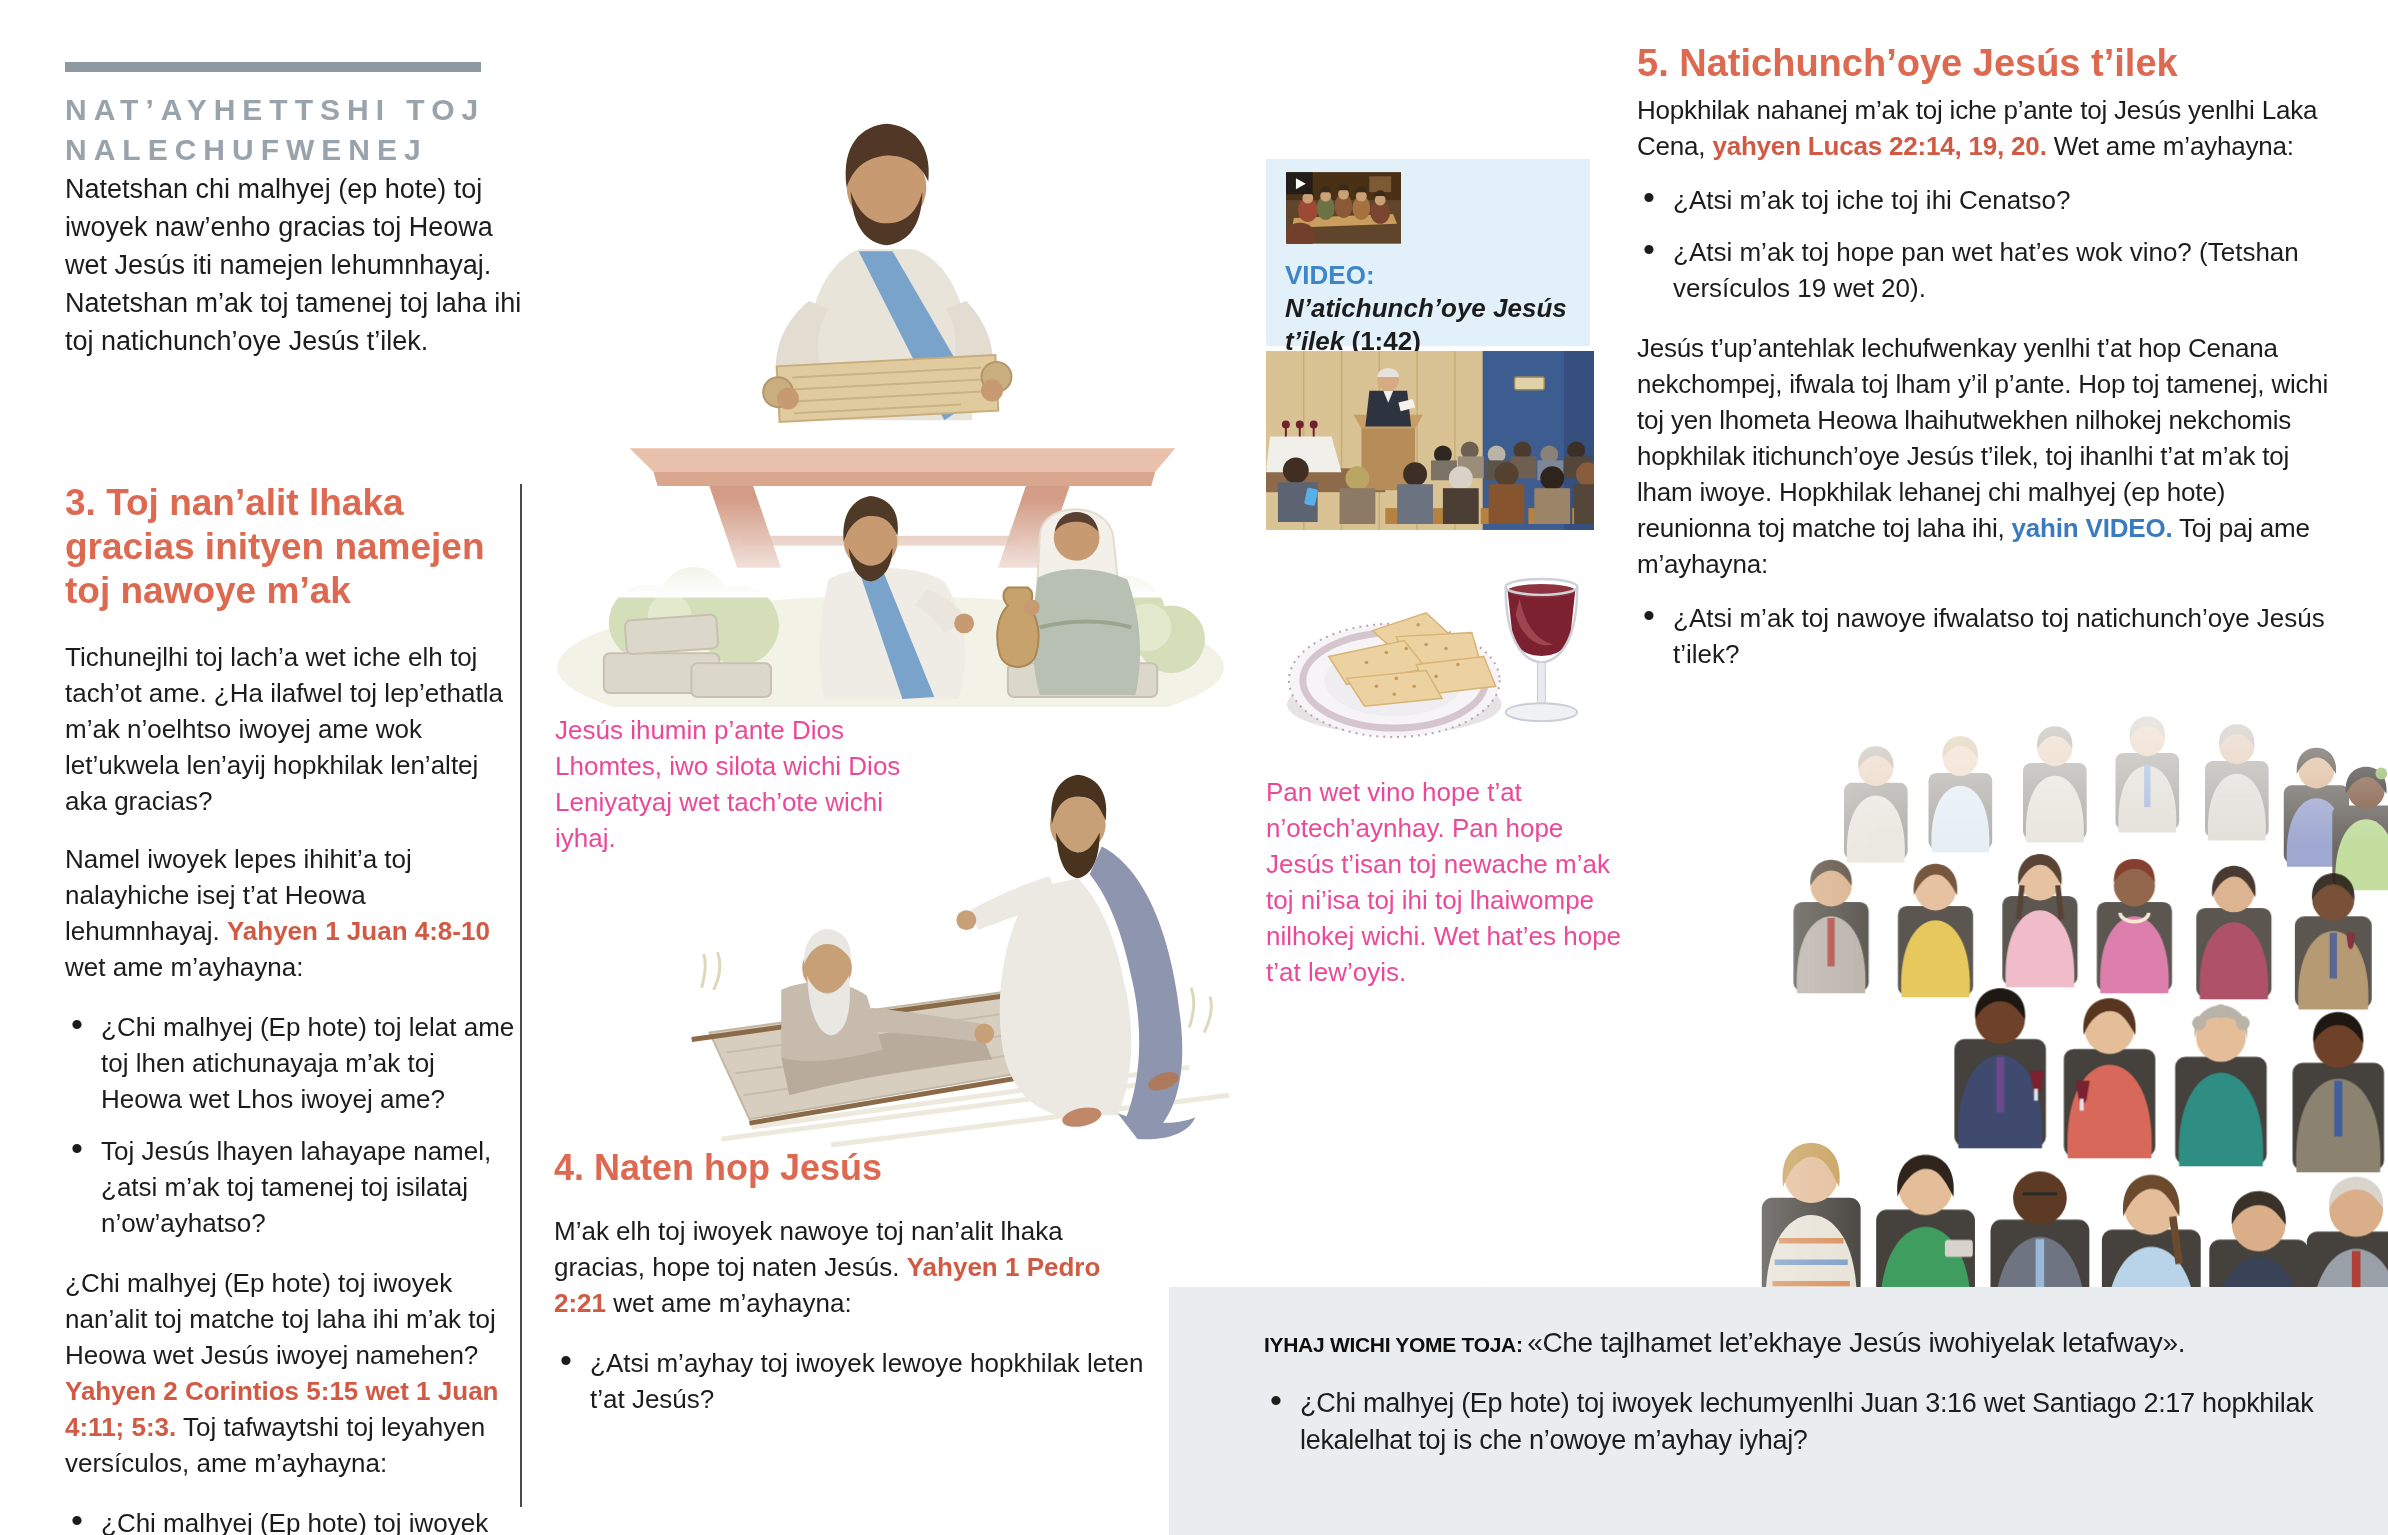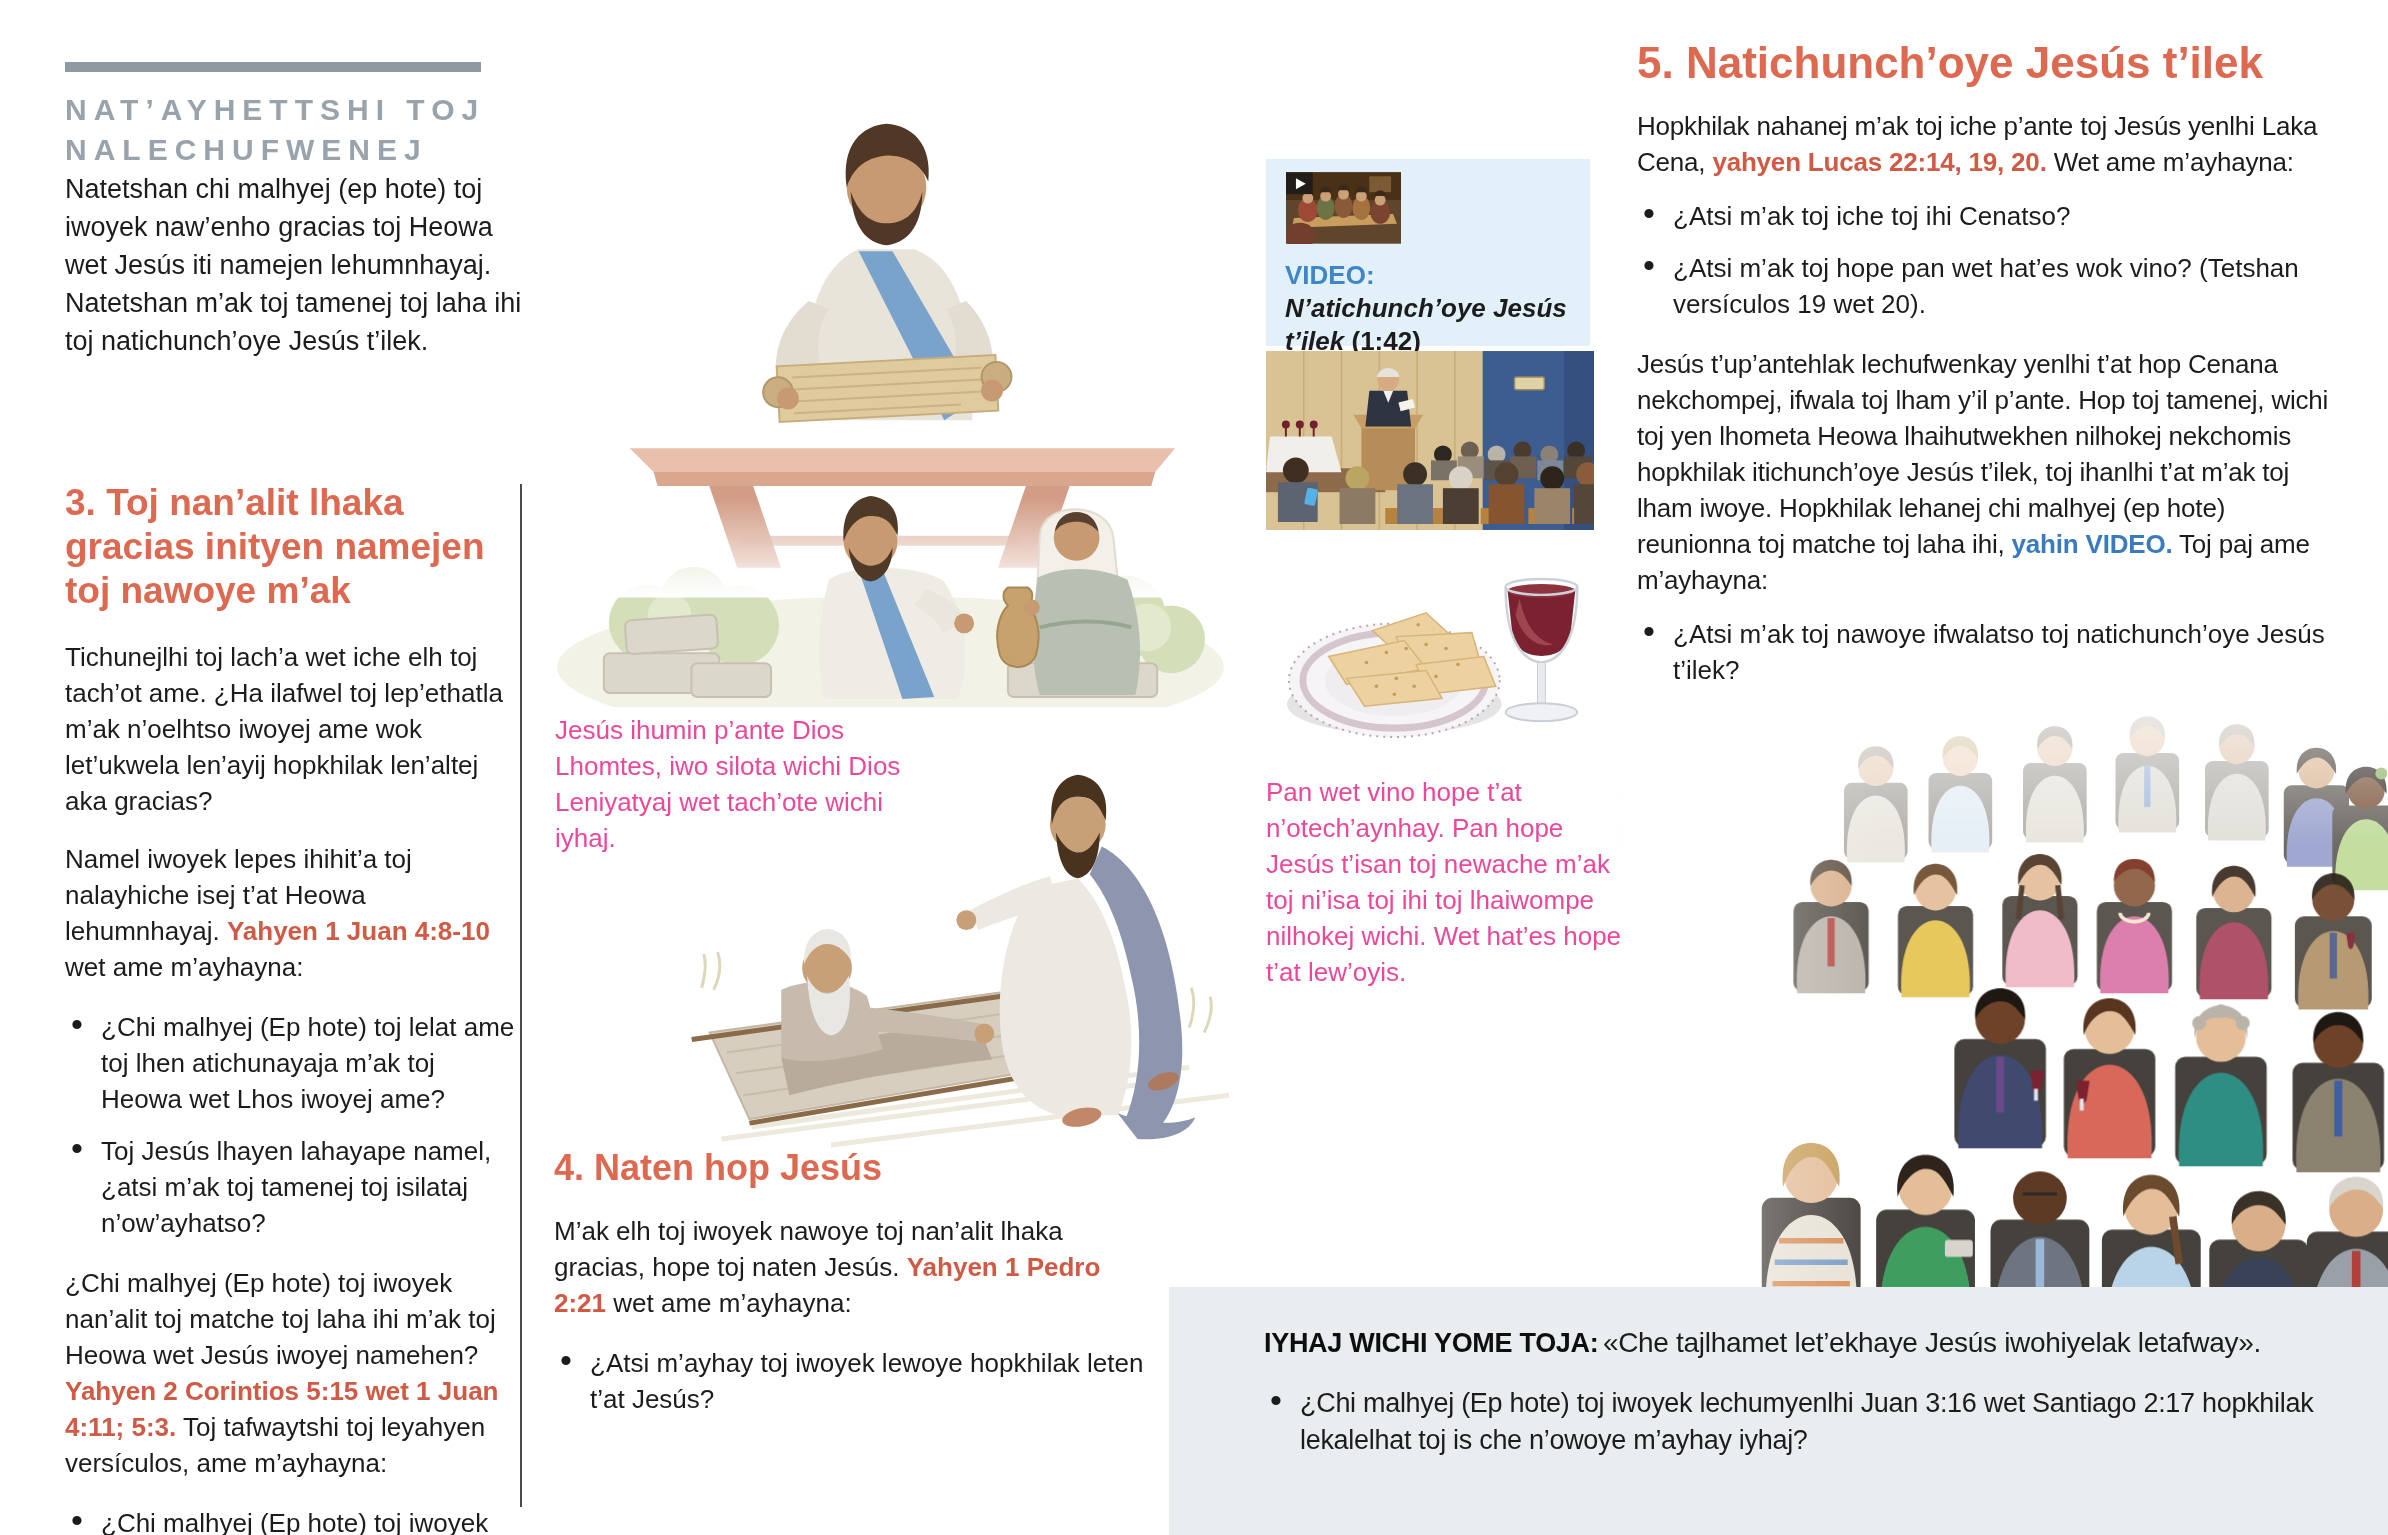--- a/index.html
+++ b/index.html
@@ -38,33 +38,33 @@
 
   
   #video-panel { left:1266px; top:159px; width:324px; height:187px; background:#e2f0fa; z-index:2; }
   #video-thumb { position:absolute; left:20px; top:13px; width:115px; height:72px; cursor:pointer; }
   #video-cap   { position:absolute; left:19px; top:100px; width:291px; font-size:26px; line-height:33px; font-weight:bold; }
   .vid-label { color:#3e86c8; }
   .vid-title { font-style:italic; }
   #photo { left:1266px; top:351px; width:328px; height:179px; z-index:2; }
 
   #sec5 { left:1637px; top:40px; width:704px; z-index:3; }
-  #sec5 .h-orange { font-size:44px; line-height:46px; margin-bottom:22px; }
+  #sec5 .h-orange { font-size:38px; line-height:46px; margin-bottom:6px; }
   #sec5 .para { letter-spacing:-0.2px; margin-bottom:16px; }
   #sec5 ul.bullets { margin:18px 0 24px 0; }
 
   #plate { left:1277px; top:553px; width:338px; height:209px; z-index:2; }
   #fig3-cap { left:1266px; top:774px; width:358px; z-index:2; }
 
   #audience { left:1483px; top:619px; width:905px; height:669px; z-index:1; }
 
   
   #footer { left:1169px; top:1287px; width:1219px; height:249px; background:#e9edf0; z-index:4; }
   #footer-inner { position:absolute; left:95px; top:40px; width:1104px; }
-  .f-label { font-size:27px; font-weight:bold; color:#0e0e0e; letter-spacing:-0.3px; }
+  .f-label { font-size:21px; font-weight:bold; color:#0e0e0e; letter-spacing:-0.3px; }
   .f-quote { font-size:28px; color:#1c1c1c; letter-spacing:-0.3px; }
   #footer ul.bullets { margin-top:26px; }
   #footer ul.bullets li { font-size:27px; line-height:37px; letter-spacing:-0.3px; width:1055px; }
 </style>
 </head>
 <body>
 
 <div class="abs" id="left-col">
   <div class="rule-top"></div>
   <div class="kicker">NAT’AYHETTSHI TOJ NALECHUFWENEJ</div>

